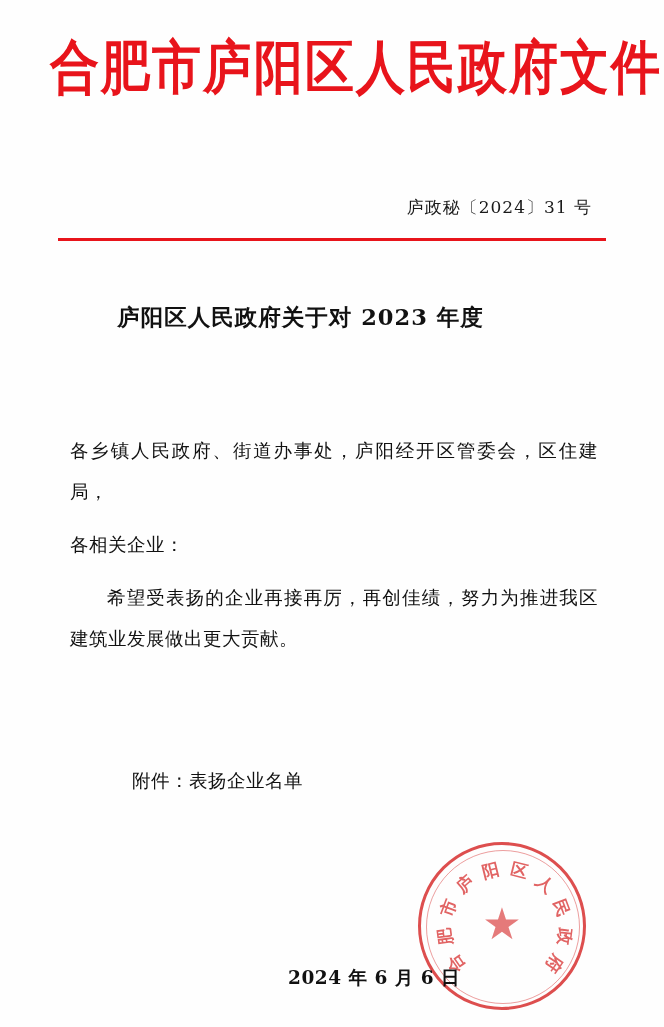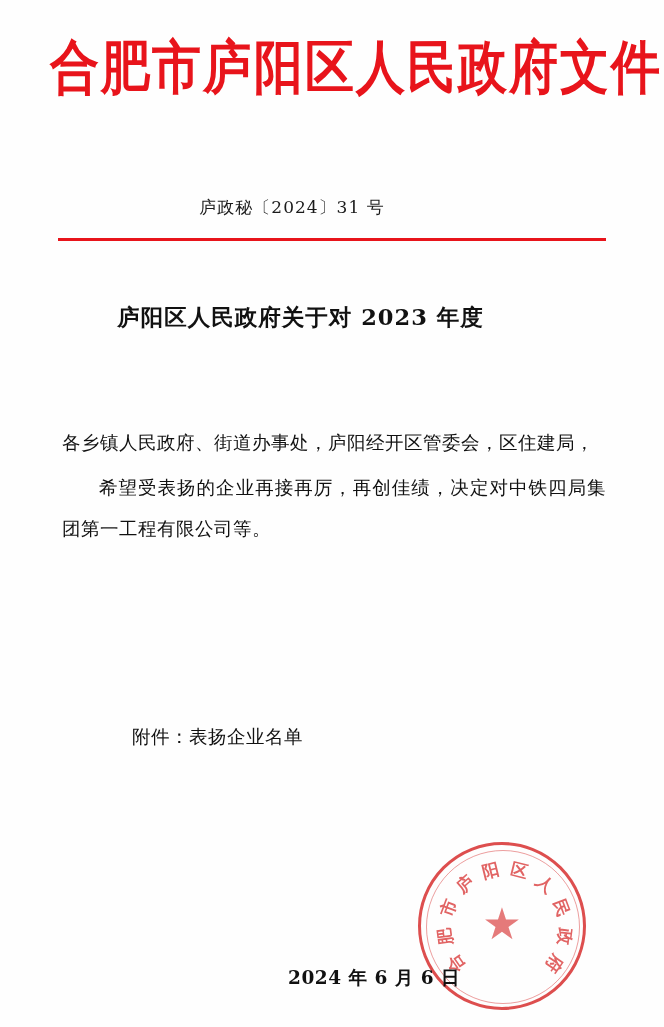--- a/index.html
+++ b/index.html
@@ -38,23 +38,23 @@
     letter-spacing: 2px;
     color: #e8141b;
     line-height: 1.15;
     white-space: nowrap;
     transform: scaleY(1.18);
     transform-origin: center top;
   }
   .doc-number {
     position: absolute;
     top: 196px;
-    left: 4px;
+    left: 16px;
     width: 576px;
-    text-align: center;
+    text-align: right;
     font-size: 17px;
     letter-spacing: 1px;
     color: #1a1a1a;
   }
   .red-rule {
     position: absolute;
     top: 238px;
     left: 58px;
     width: 548px;
     height: 3px;
@@ -80,29 +80,29 @@
     top: 418px;
     left: 58px;
     width: 552px;
     font-size: 18.5px;
     line-height: 41px;
     letter-spacing: 0.5px;
     color: #111;
     text-align: justify;
   }
   .doc-body p {
-    margin: 4px;
+    margin: 12px;
     text-indent: 0;
   }
   .doc-body p.indent {
     text-indent: 37px;
   }
   .attachment {
     position: absolute;
-    top: 724px;
+    top: 768px;
     left: 58px;
     width: 552px;
     font-size: 18.5px;
     letter-spacing: 0.5px;
     text-indent: 74px;
     color: #111;
   }
   
   .seal {
     position: absolute;
@@ -197,21 +197,22 @@
   <div class="doc-number">庐政秘〔2024〕31 号</div>
 
   <div class="red-rule"></div>
 
   <div class="doc-title">
     <div>庐阳区人民政府关于对 2023 年度</div>
   </div>
 
   <div class="doc-body">
     <p>各乡镇人民政府、街道办事处，庐阳经开区管委会，区住建局，</p>
-    <p class="indent">希望受表扬的企业再接再厉，再创佳绩，决定对中铁四局集团第一工程有限公司等。</p>
+    <p>各相关企业：</p>
+    <p class="indent">希望受表扬的企业再接再厉，再创佳绩，努力为推进我区建筑业发展做出更大贡献。</p>
   </div>
 
   <div class="attachment">附件：表扬企业名单</div>
 
   <div class="seal">
     <div class="seal-inner"></div>
     <div class="seal-ring-text" id="seal-ring">
         <span style="transform: translate(-50%, -50%) rotate(-125deg) translate(0px, -60px) rotate(0deg);">合</span>
         <span style="transform: translate(-50%, -50%) rotate(-97.2222deg) translate(0px, -60px) rotate(0deg);">肥</span>
         <span style="transform: translate(-50%, -50%) rotate(-69.4444deg) translate(0px, -60px) rotate(0deg);">市</span>

